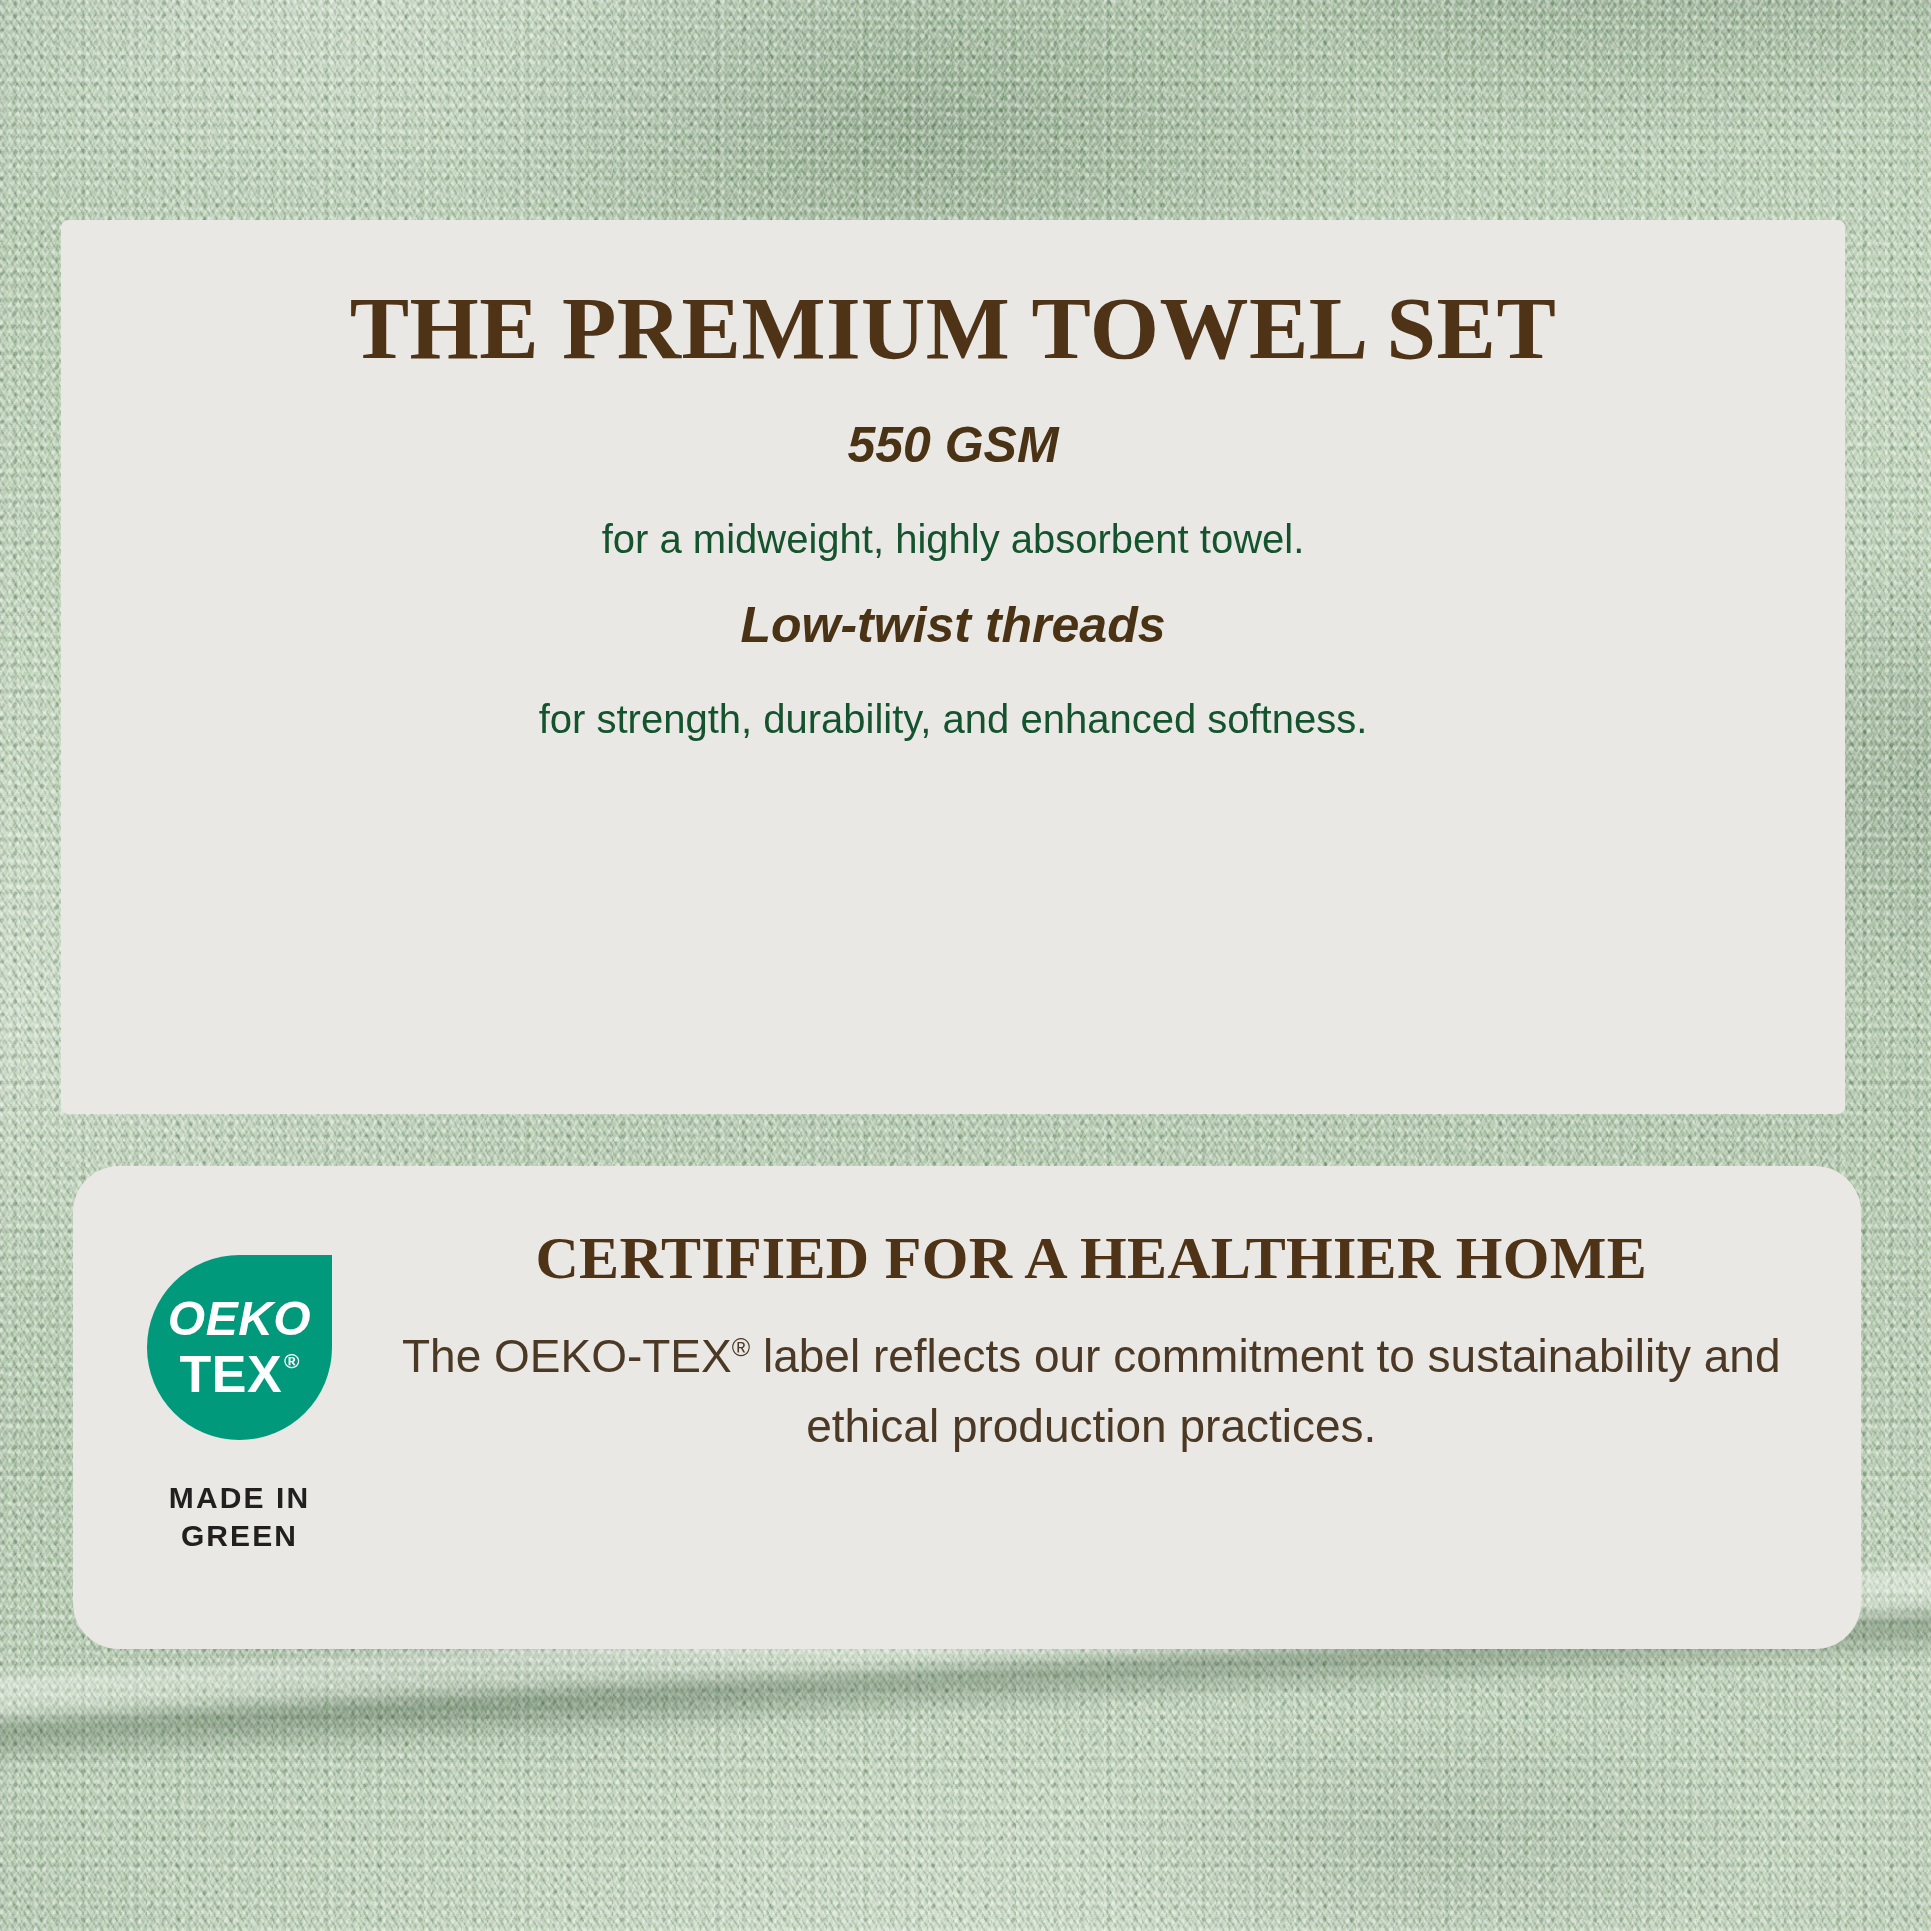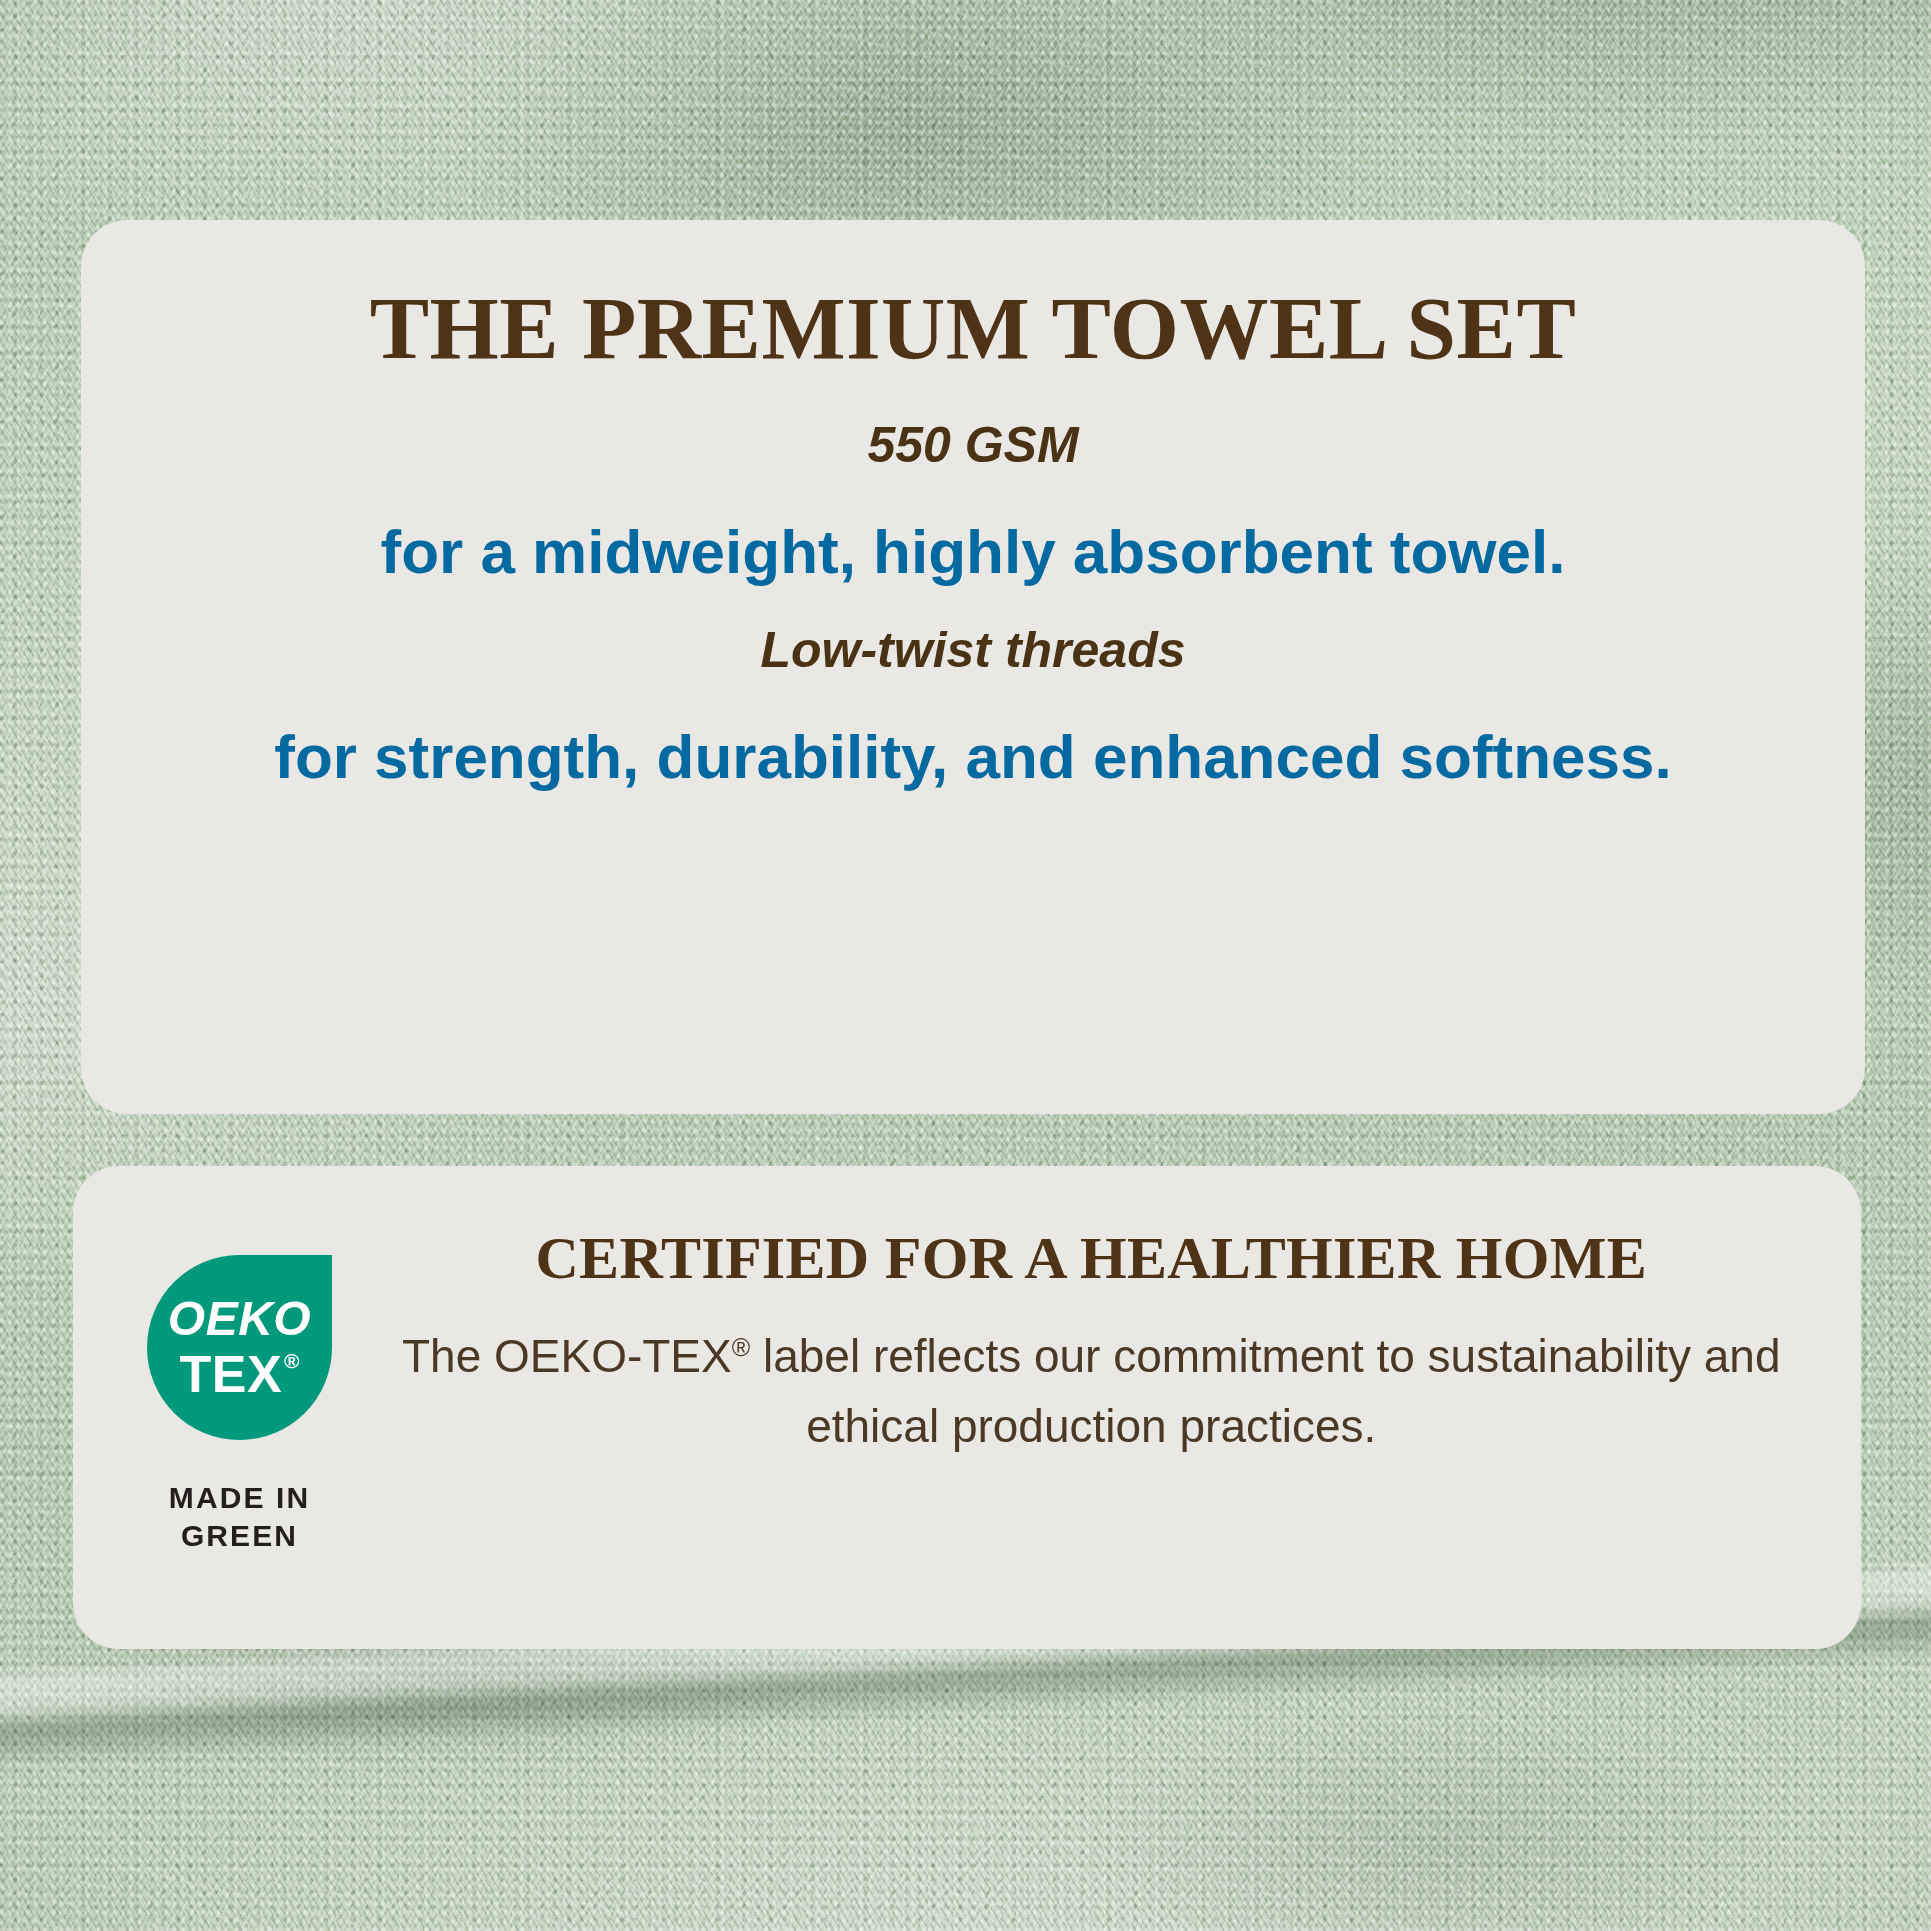--- a/index.html
+++ b/index.html
@@ -85,25 +85,26 @@
   }
 
   
   .card {
     position: absolute;
     background: #eae8e4;
     border-radius: 46px;
     box-sizing: border-box;
   }
   #card-features {
-    left: 81px;
+    left: 61px;
     top: 220px;
     width: 1784px;
     height: 894px;
     padding: 48px 56px 39px;
+    border-radius: 7px;
   }
   #card-certified {
     left: 73px;
     top: 1166px;
     width: 1788px;
     height: 483px;
     padding: 33px 46px 33px 46px;
   }
 
   
@@ -128,23 +129,23 @@
 
   .spec-strong {
     font-size: 50px;
     font-weight: 700;
     font-style: italic;
     color: #4a3215;
     text-align: center;
     line-height: 1.1;
   }
   .spec-body {
-    font-size: 62px;
-    font-weight: 700;
-    color: #0369a1;
+    font-size: 40px;
+    font-weight: 400;
+    color: #14532d;
     text-align: center;
     line-height: 1.12;
   }
 
   #features-list {
     margin-top: 44px;
     display: flex;
     flex-direction: column;
     gap: 7px;
   }

